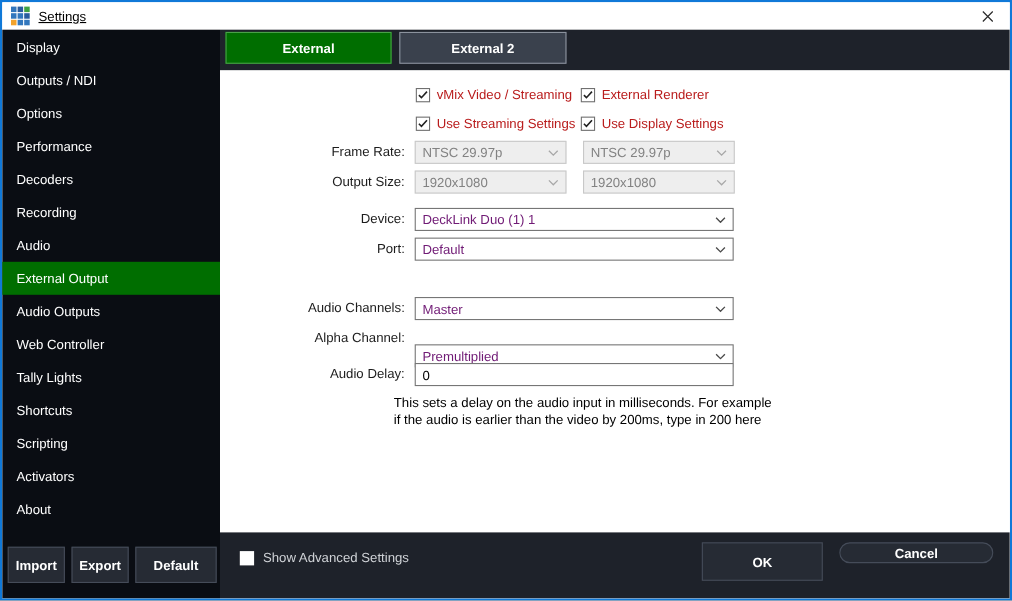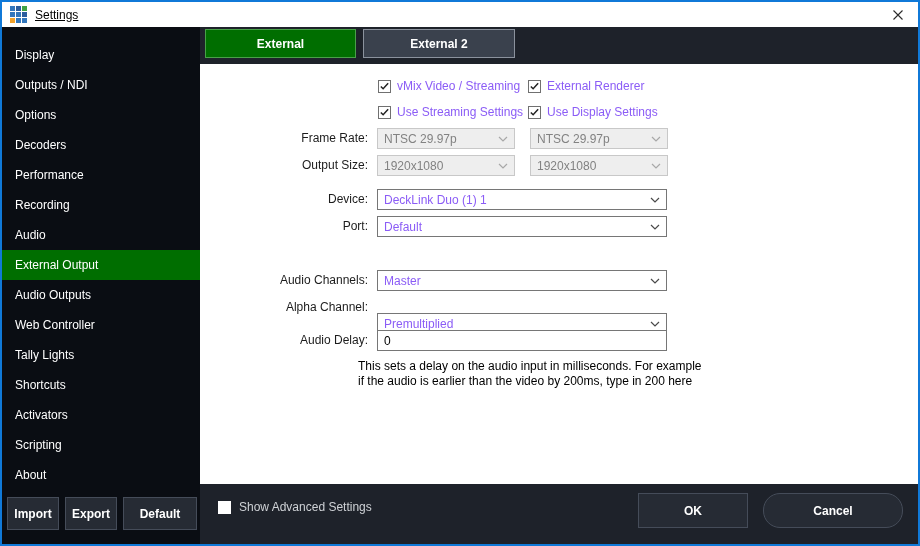--- a/index.html
+++ b/index.html
@@ -13,65 +13,65 @@
   .logo { width:17px; height:17px; display:grid; grid-template-columns:repeat(3,5px); grid-template-rows:repeat(3,5px); gap:1px; margin-right:8px; }
   .logo span { width:5px; height:5px; }
   .sq-blue   { background:#3277bd; }
   .sq-dblue  { background:#2a5d9e; }
   .sq-green  { background:#3fa244; }
   .sq-orange { background:#f2a22b; }
   .title { font-size:12px; color:#000;text-decoration:underline; }
   .close-btn { margin-left:auto; width:28px; height:22px; display:flex; align-items:center; justify-content:center; cursor:default; }
   
   .body { display:flex; height:517px; }
-  .sidebar { width:198px; background:#0a0d13; position:relative; flex:none; padding-top:13px; }
+  .sidebar { width:198px; background:#0a0d13; position:relative; flex:none; padding-top:1px; }
   .nav-item { height:30px; line-height:30px; padding-left:13px; color:#ffffff; font-size:12px; cursor:default; }
   .nav-item.selected { background:#006e00; }
   .sidebar-buttons { position:absolute; bottom:14px; left:5px; display:flex; gap:6px; }
   .btn-dark {
     background:#262b34; border:1px solid #454c59; color:#fff;
     font-weight:bold; font-size:12px; height:33px;
     display:flex; align-items:center; justify-content:center; cursor:default;
   }
   .btn-sm { width:52px; } .btn-md { width:74px; }
   
   .main { flex:1; display:flex; flex-direction:column; background:#fff; }
   .tabstrip { height:37px; background:#1e222a; position:relative; flex:none; }
   .tab {
     position:absolute; top:2px; height:29px; display:flex; align-items:center; justify-content:center;
     font-size:12px; font-weight:bold; color:#fff; cursor:default;
   }
   .tab-active { left:5px; width:151px; background:#006e00; border:1px solid #49a049; }
   .tab-inactive { left:163px; width:152px; background:#3a414d; border:1px solid #8b929d; }
   
   .content { flex:1; position:relative; background:#fff; }
-  .cb { position:absolute; display:flex; align-items:center; gap:6px; font-size:12px; color:#8b5cf6; cursor:default; }
+  .cb { position:absolute; display:flex; align-items:center; gap:6px; font-size:12px; color:#b91c1c; cursor:default; }
   .cb-box { width:13px; height:13px; background:#fff; border:1px solid #707070; display:flex; align-items:center; justify-content:center; flex:none; }
   .form-label { position:absolute; left:0; width:168px; text-align:right; font-size:12px; color:#1c1c1c; line-height:21px; }
   .select {
     position:absolute; height:21px; border:1px solid #767676; background:#fff;
-    font-size:12px; color:#8b5cf6; display:flex; align-items:center; padding:0 20px 0 6px; cursor:default;
+    font-size:12px; color:#701a75; display:flex; align-items:center; padding:0 20px 0 6px; cursor:default;
   }
   .select .chev { position:absolute; right:6px; top:7px; color:#4a4a4a; display:flex; }
   .select.disabled { background:#eeeeee; border-color:#c8c8c8; color:#828282; }
   .select.disabled .chev { color:#a8a8a8; }
   .sel-col1 { left:177px; width:138px; }
   .sel-col2 { left:330px; width:138px; }
   .sel-wide { left:177px; width:290px; }
   .input-text {
     position:absolute; left:177px; width:290px; height:21px; border:1px solid #767676;
     font-size:12px; color:#000; padding:0 6px; font-family:"Liberation Sans", sans-serif; background:#fff;
   }
   .help { position:absolute; left:158px; top:295px; width:348px; font-size:12px; color:#000; line-height:15px; }
   
   .footer { height:60px; background:#1e222a; position:relative; flex:none; }
   .footer-cb { position:absolute; left:18px; top:16px; display:flex; align-items:center; gap:8px; font-size:12px; color:#cfd2d6; cursor:default; }
   .footer-cb .cb-box-dark { width:13px; height:13px; background:#ffffff; flex:none; }
   .btn-ok { position:absolute; left:438px; top:9px; width:110px; height:35px; }
-  .btn-cancel { position:absolute; left:563px; top:9px; width:140px; height:35px;border-radius:17px; }
+  .btn-cancel { position:absolute; left:563px; top:9px; width:140px; height:19px;border-radius:17px; }
 </style>
 </head>
 <body>
 
 <div class="window">
 
   <div class="titlebar">
     <div class="logo">
       <span class="sq-blue"></span>
         <span class="sq-dblue"></span>
@@ -90,31 +90,31 @@
         </svg>
     </div>
   </div>
 
   <div class="body">
 
     <div class="sidebar">
       <div class="nav-item">Display</div>
       <div class="nav-item">Outputs / NDI</div>
       <div class="nav-item">Options</div>
+      <div class="nav-item">Performance</div>
       <div class="nav-item">Decoders</div>
-      <div class="nav-item">Performance</div>
       <div class="nav-item">Recording</div>
       <div class="nav-item">Audio</div>
       <div class="nav-item selected">External Output</div>
       <div class="nav-item">Audio Outputs</div>
       <div class="nav-item">Web Controller</div>
       <div class="nav-item">Tally Lights</div>
       <div class="nav-item">Shortcuts</div>
+      <div class="nav-item">Scripting</div>
       <div class="nav-item">Activators</div>
-      <div class="nav-item">Scripting</div>
       <div class="nav-item">About</div>
       <div class="sidebar-buttons">
         <button class="btn-dark btn-sm">Import</button>
         <button class="btn-dark btn-sm">Export</button>
         <button class="btn-dark btn-md">Default</button>
       </div>
     </div>
 
     <div class="main">
 

